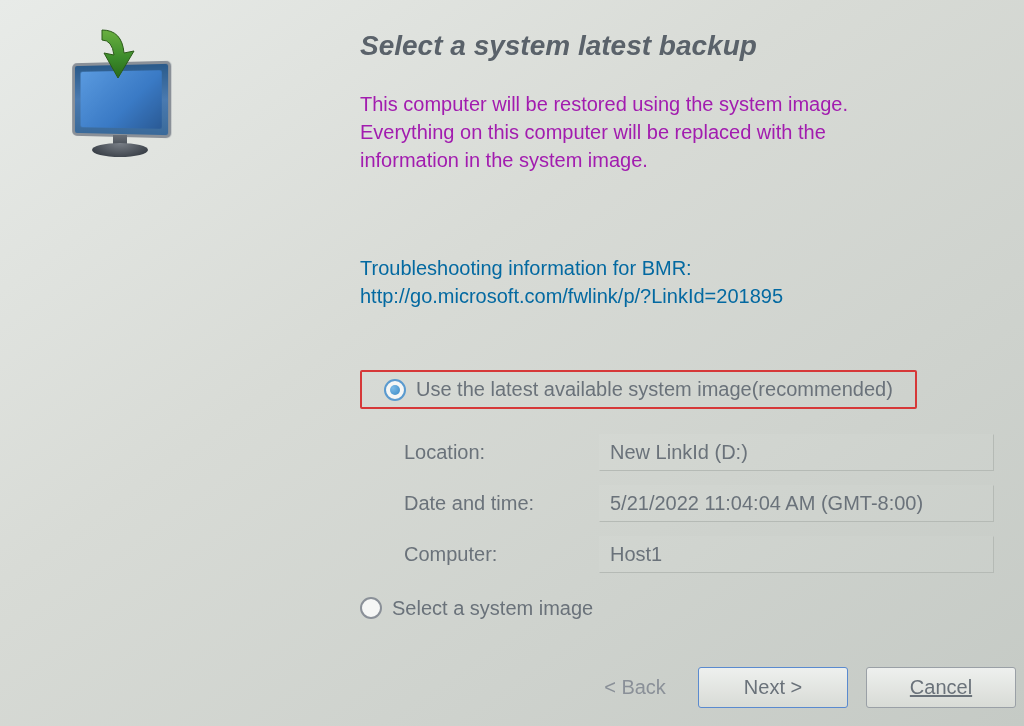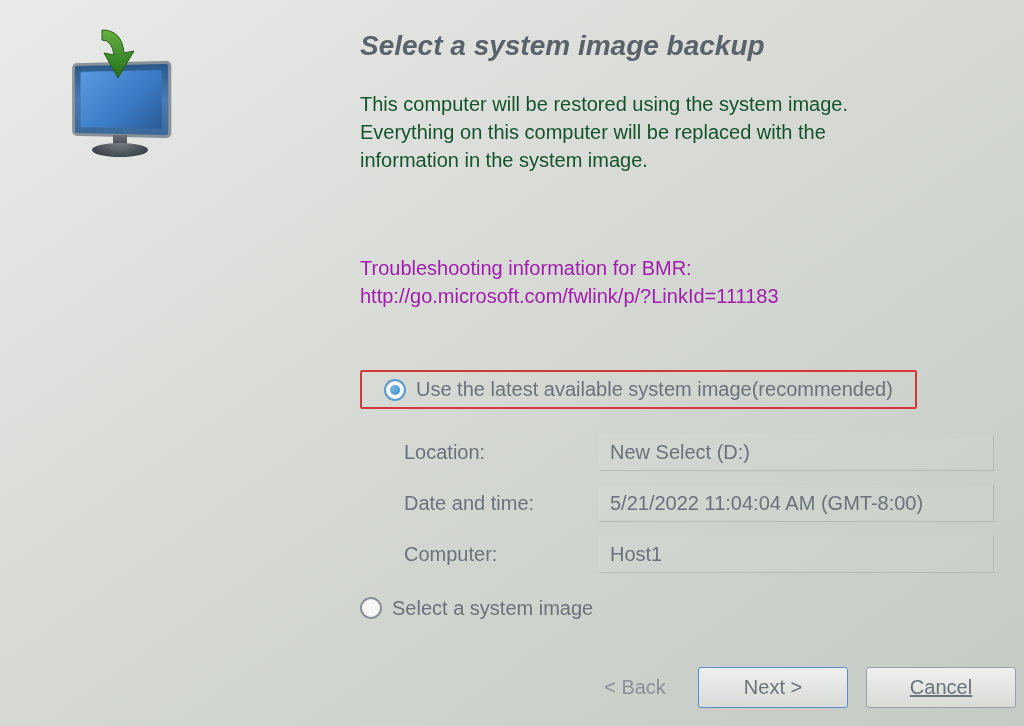--- a/index.html
+++ b/index.html
@@ -89,30 +89,30 @@
     .page-title {
       font-size: 28px;
       font-style: italic;
       font-weight: 600;
       color: #5a626a;
       margin-bottom: 28px;
     }
     .page-description {
       font-size: 20px;
       line-height: 1.4;
-      color: #14532d;
+      color: #a21caf;
       margin-bottom: 80px;
       max-width: 560px;
     }
     .troubleshoot-section {
       margin-bottom: 60px;
     }
     .troubleshoot-text {
       font-size: 20px;
-      color: #a21caf;
+      color: #0369a1;
       line-height: 1.4;
     }
     .radio-options {
     }
     .radio-option-highlighted {
       display: flex;
       align-items: center;
       padding: 6px 22px;
       border: 2px solid #d63838;
       border-radius: 2px;
@@ -227,40 +227,40 @@
             <stop offset="60%" stop-color="#3a8a2a"></stop>
             <stop offset="100%" stop-color="#2a6a1a"></stop>
           </linearGradient>
         </defs>
         <path d="M 10 2 Q 30 2 32 25 L 42 23 L 26 50 L 12 25 L 22 27 Q 20 12 10 12 Z" fill="url(#ga)" stroke="#2a5a18" stroke-width="1"></path>
       </svg>
     </div>
   </div>
 
   <div class="main-content">
-    <h1 class="page-title">Select a system image backup</h1>
+    <h1 class="page-title">Select a system latest backup</h1>
     <p class="page-description">This computer will be restored using the system image. Everything on this computer will be replaced with the information in the system image.</p>
 
     <div class="troubleshoot-section">
       <div class="troubleshoot-text">Troubleshooting information for BMR:</div>
-      <div class="troubleshoot-text">http://go.microsoft.com/fwlink/p/?LinkId=111183</div>
+      <div class="troubleshoot-text">http://go.microsoft.com/fwlink/p/?LinkId=201895</div>
     </div>
 
     <div class="radio-options">
       <div class="radio-option-highlighted">
         <div class="radio-outer selected">
           <div class="radio-inner"></div>
         </div>
         <span class="radio-label">Use the latest available system image(recommended)</span>
       </div>
 
       <div class="details-table">
         <div class="detail-row">
           <div class="detail-label">Location:</div>
-          <div class="detail-value-box">New Select (D:)</div>
+          <div class="detail-value-box">New LinkId (D:)</div>
         </div>
         <div class="detail-row">
           <div class="detail-label">Date and time:</div>
           <div class="detail-value-box">5/21/2022 11:04:04 AM (GMT-8:00)</div>
         </div>
         <div class="detail-row">
           <div class="detail-label">Computer:</div>
           <div class="detail-value-box">Host1</div>
         </div>
       </div>

